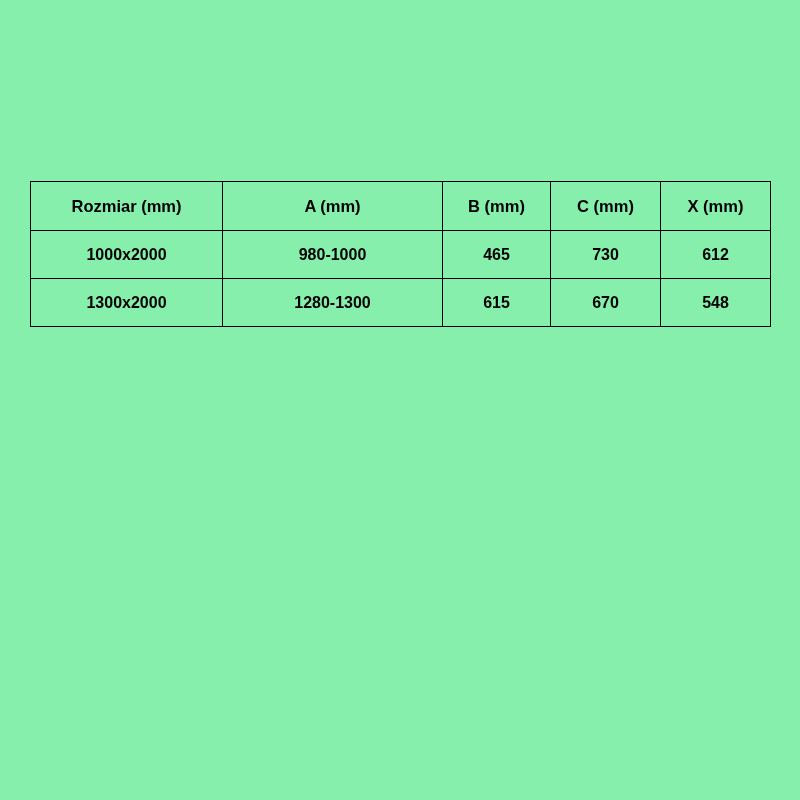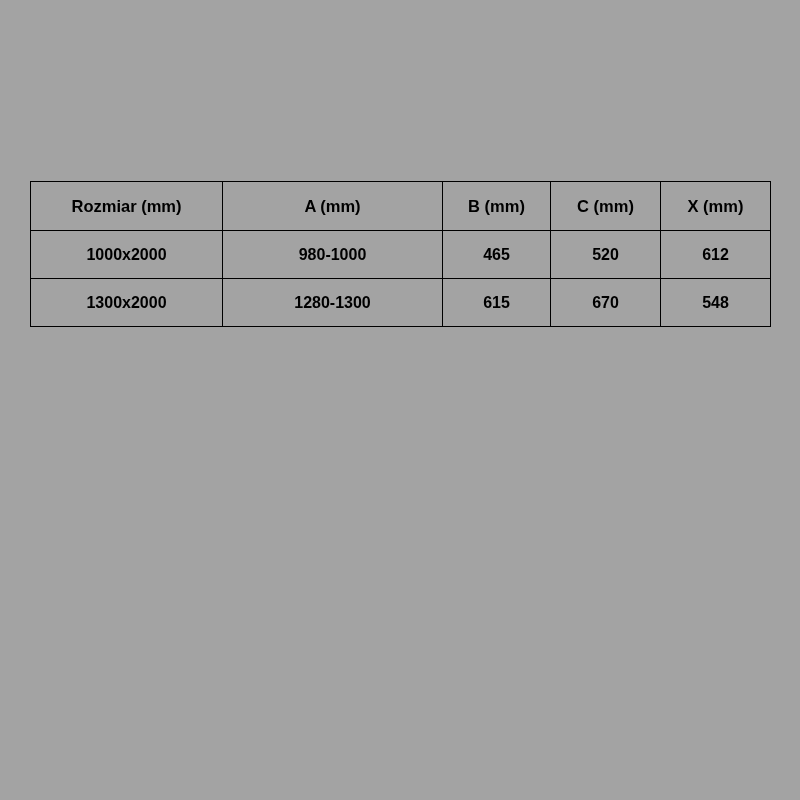--- a/index.html
+++ b/index.html
@@ -10,21 +10,21 @@
   body {
     width: 800px;
     height: 800px;
     font-family: "Liberation Sans", sans-serif;
     -webkit-font-smoothing: antialiased;
   }
   .page {
     position: relative;
     width: 800px;
     height: 800px;
-    background: #a3a3a3;
+    background: #86efac;
   }
   .table-wrap {
     position: absolute;
     left: 30px;
     top: 181px;
     width: 740px;
   }
   table.spec {
     border-collapse: collapse;
     width: 740px;
@@ -74,21 +74,21 @@
           <th>B (mm)</th>
           <th>C (mm)</th>
           <th>X (mm)</th>
         </tr>
       </thead>
       <tbody>
         <tr>
           <td>1000x2000</td>
           <td>980-1000</td>
           <td>465</td>
-          <td>520</td>
+          <td>730</td>
           <td>612</td>
         </tr>
         <tr>
           <td>1300x2000</td>
           <td>1280-1300</td>
           <td>615</td>
           <td>670</td>
           <td>548</td>
         </tr>
       </tbody>

